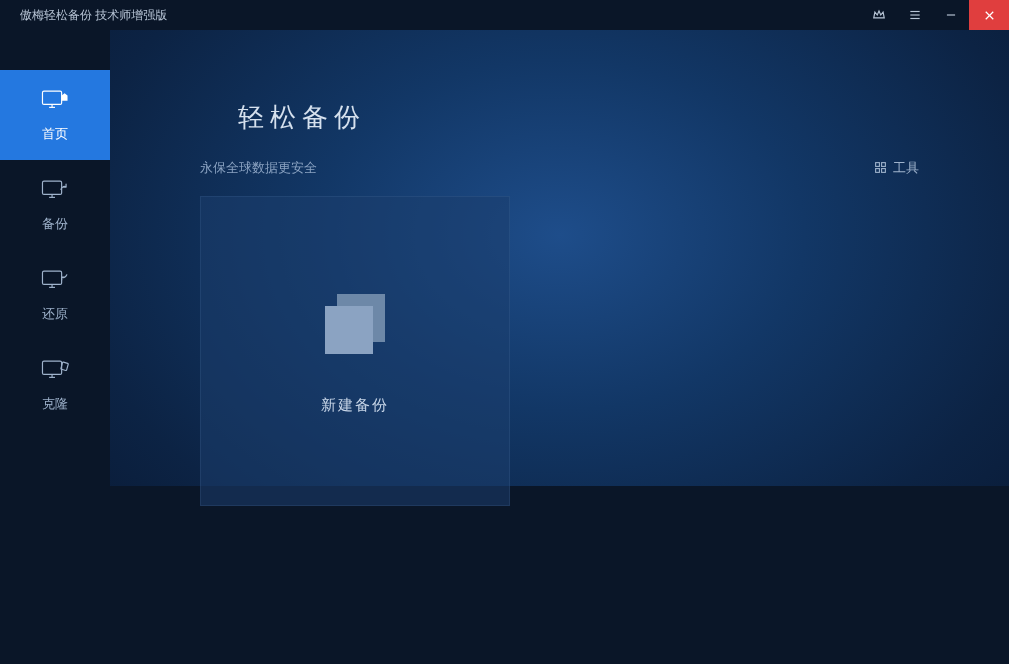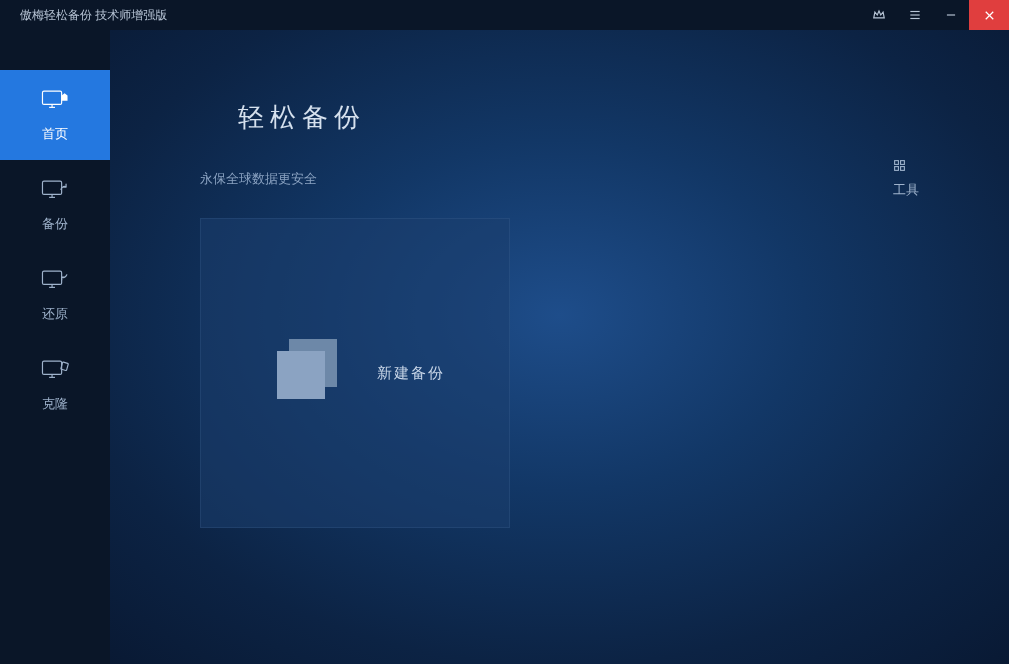--- a/index.html
+++ b/index.html
@@ -31,21 +31,21 @@
     cursor: pointer;
   }
   .titlebar-btn.close {
     background: #e03e3e;
     width: 40px;
     color: #fff;
   }
   .titlebar-btn svg { display: block; }
   .app-body {
     display: flex;
-    height: 634px;
+    height: 456px;
   }
   .sidebar {
     width: 110px;
     background: #0a1628;
     display: flex;
     flex-direction: column;
     padding-top: 40px;
   }
   .sidebar-item {
     height: 90px;
@@ -82,37 +82,37 @@
     align-items: center;
     margin-bottom: 19px;
   }
   .subtitle {
     color: #8ba3c2;
     font-size: 13px;
     flex: 1;
   }
   .tools-link {
     display: flex;
-    align-items: flex-start;
+    align-items: flex-end;
     gap: 6px;
     color: #9fb3cc;
     font-size: 13px;
     cursor: pointer;
-    flex-direction: column;
   }
   .cards {
     display: flex;
     gap: 28px;
   }
   .card {
     width: 310px;
     height: 310px;
     background: rgba(28, 62, 110, 0.55);
     border: 1px solid rgba(100, 140, 190, 0.15);
     display: flex;
+    flex-direction: column;
     align-items: center;
     justify-content: center;
     gap: 28px;
     cursor: pointer;
   }
   .card-label {
     color: #c8d6e8;
     font-size: 15px;
     letter-spacing: 2px;
   }

